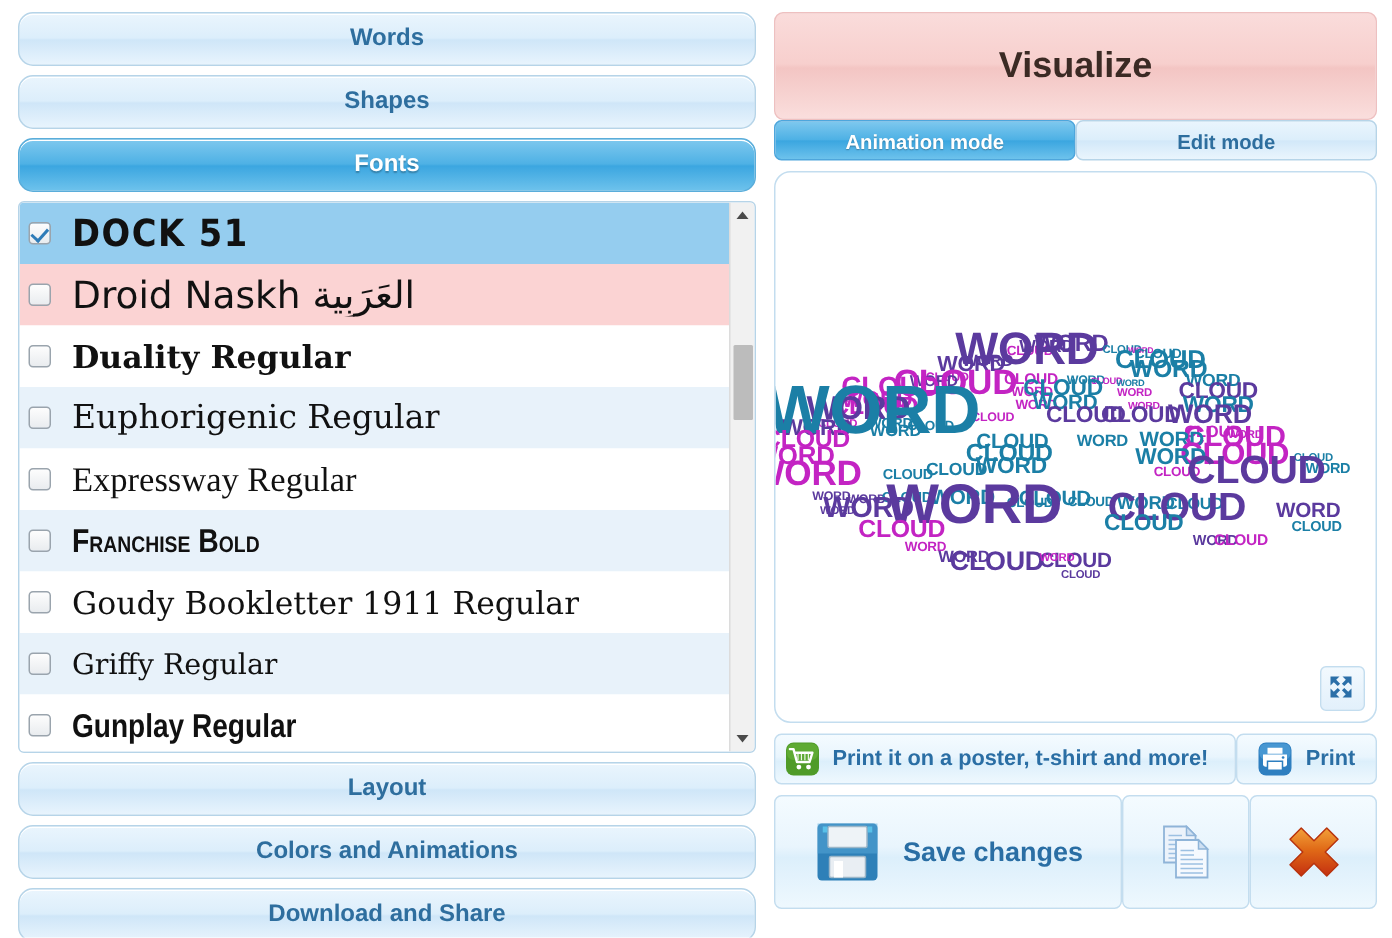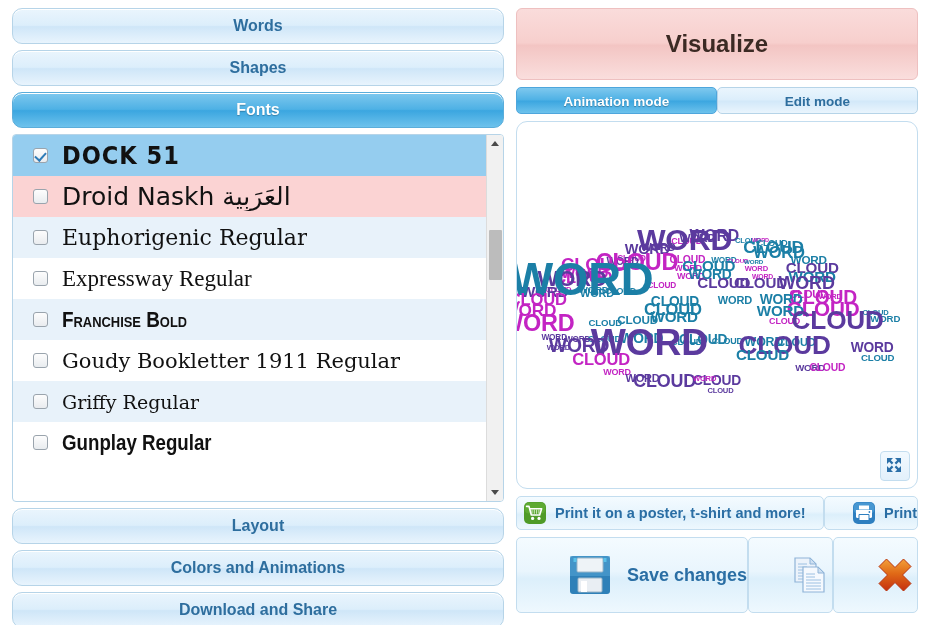--- a/index.html
+++ b/index.html
@@ -57,21 +57,21 @@
   }
   #font-list {
     position: absolute;
     left: 0; top: 0; right: 17px; bottom: 0;
     overflow: hidden;
   }
   .font-row {
     display: flex;
     align-items: center;
     height: 41px;
-    padding-left: 20px;
+    padding-left: 6px;
     box-sizing: border-box;
     background: #ffffff;
     cursor: pointer;
   }
   .font-row.alt     { background: #e8f2fa; }
   .font-row.selected{ background: #95cdef; }
   .font-row.warn    { background: #fbd3d3; }
   .font-row .cb {
     flex: 0 0 auto;
     width: 15px; height: 15px;
@@ -155,21 +155,21 @@
     line-height: 70px;
     text-align: center;
     font-size: 24px;
     font-weight: bold;
     color: #3b2a24;
     border: 1px solid #eec0c0;
     border-radius: 6px;
     background: linear-gradient(to bottom, #fadcdb 0%, #f7cfcd 48%, #f3c5c3 52%, #fadedd 100%);
     cursor: pointer;
     user-select: none;
-    margin-bottom: 7px;
+    margin-bottom: 0;
   }
   .mode-tabs { display: flex; gap: 0; margin-bottom: 7px; }
   .mode-tab {
     flex: 1;
     height: 27px;
     line-height: 27px;
     text-align: center;
     font-size: 13.5px;
     font-weight: bold;
     color: #2e6e9e;
@@ -208,21 +208,21 @@
   }
 
   
   .btn-row { display: flex; margin-bottom: 7px; }
   .abtn {
     border: 1px solid #c3ddef;
     border-radius: 5px;
     background: linear-gradient(to bottom, #f4fbff 0%, #e9f5fd 45%, #dcefFB 55%, #eef8fe 100%);
     display: flex;
     align-items: center;
-    justify-content: flex-end;
+    justify-content: center;
     gap: 8px;
     cursor: pointer;
     user-select: none;
     box-sizing: border-box;
   }
   .abtn .lbl {
     color: #2a6ea4;
     font-weight: bold;
     font-size: 14.5px;
     white-space: nowrap;
@@ -253,20 +253,24 @@
 
     <div id="font-panel">
       <div id="font-list">
           <div class="font-row selected">
             <span class="cb checked"></span>
             <span class="font-name fs-dock">DOCK 51</span>
           </div>
           <div class="font-row warn">
             <span class="cb"></span>
             <span class="font-name fs-droid">Droid Naskh العَرَبِية</span>
+          </div>
+          <div class="font-row ">
+            <span class="cb"></span>
+            <span class="font-name fs-duality">Duality Regular</span>
           </div>
           <div class="font-row alt">
             <span class="cb"></span>
             <span class="font-name fs-euph">Euphorigenic Regular</span>
           </div>
           <div class="font-row ">
             <span class="cb"></span>
             <span class="font-name fs-express">Expressway Regular</span>
           </div>
           <div class="font-row alt">

